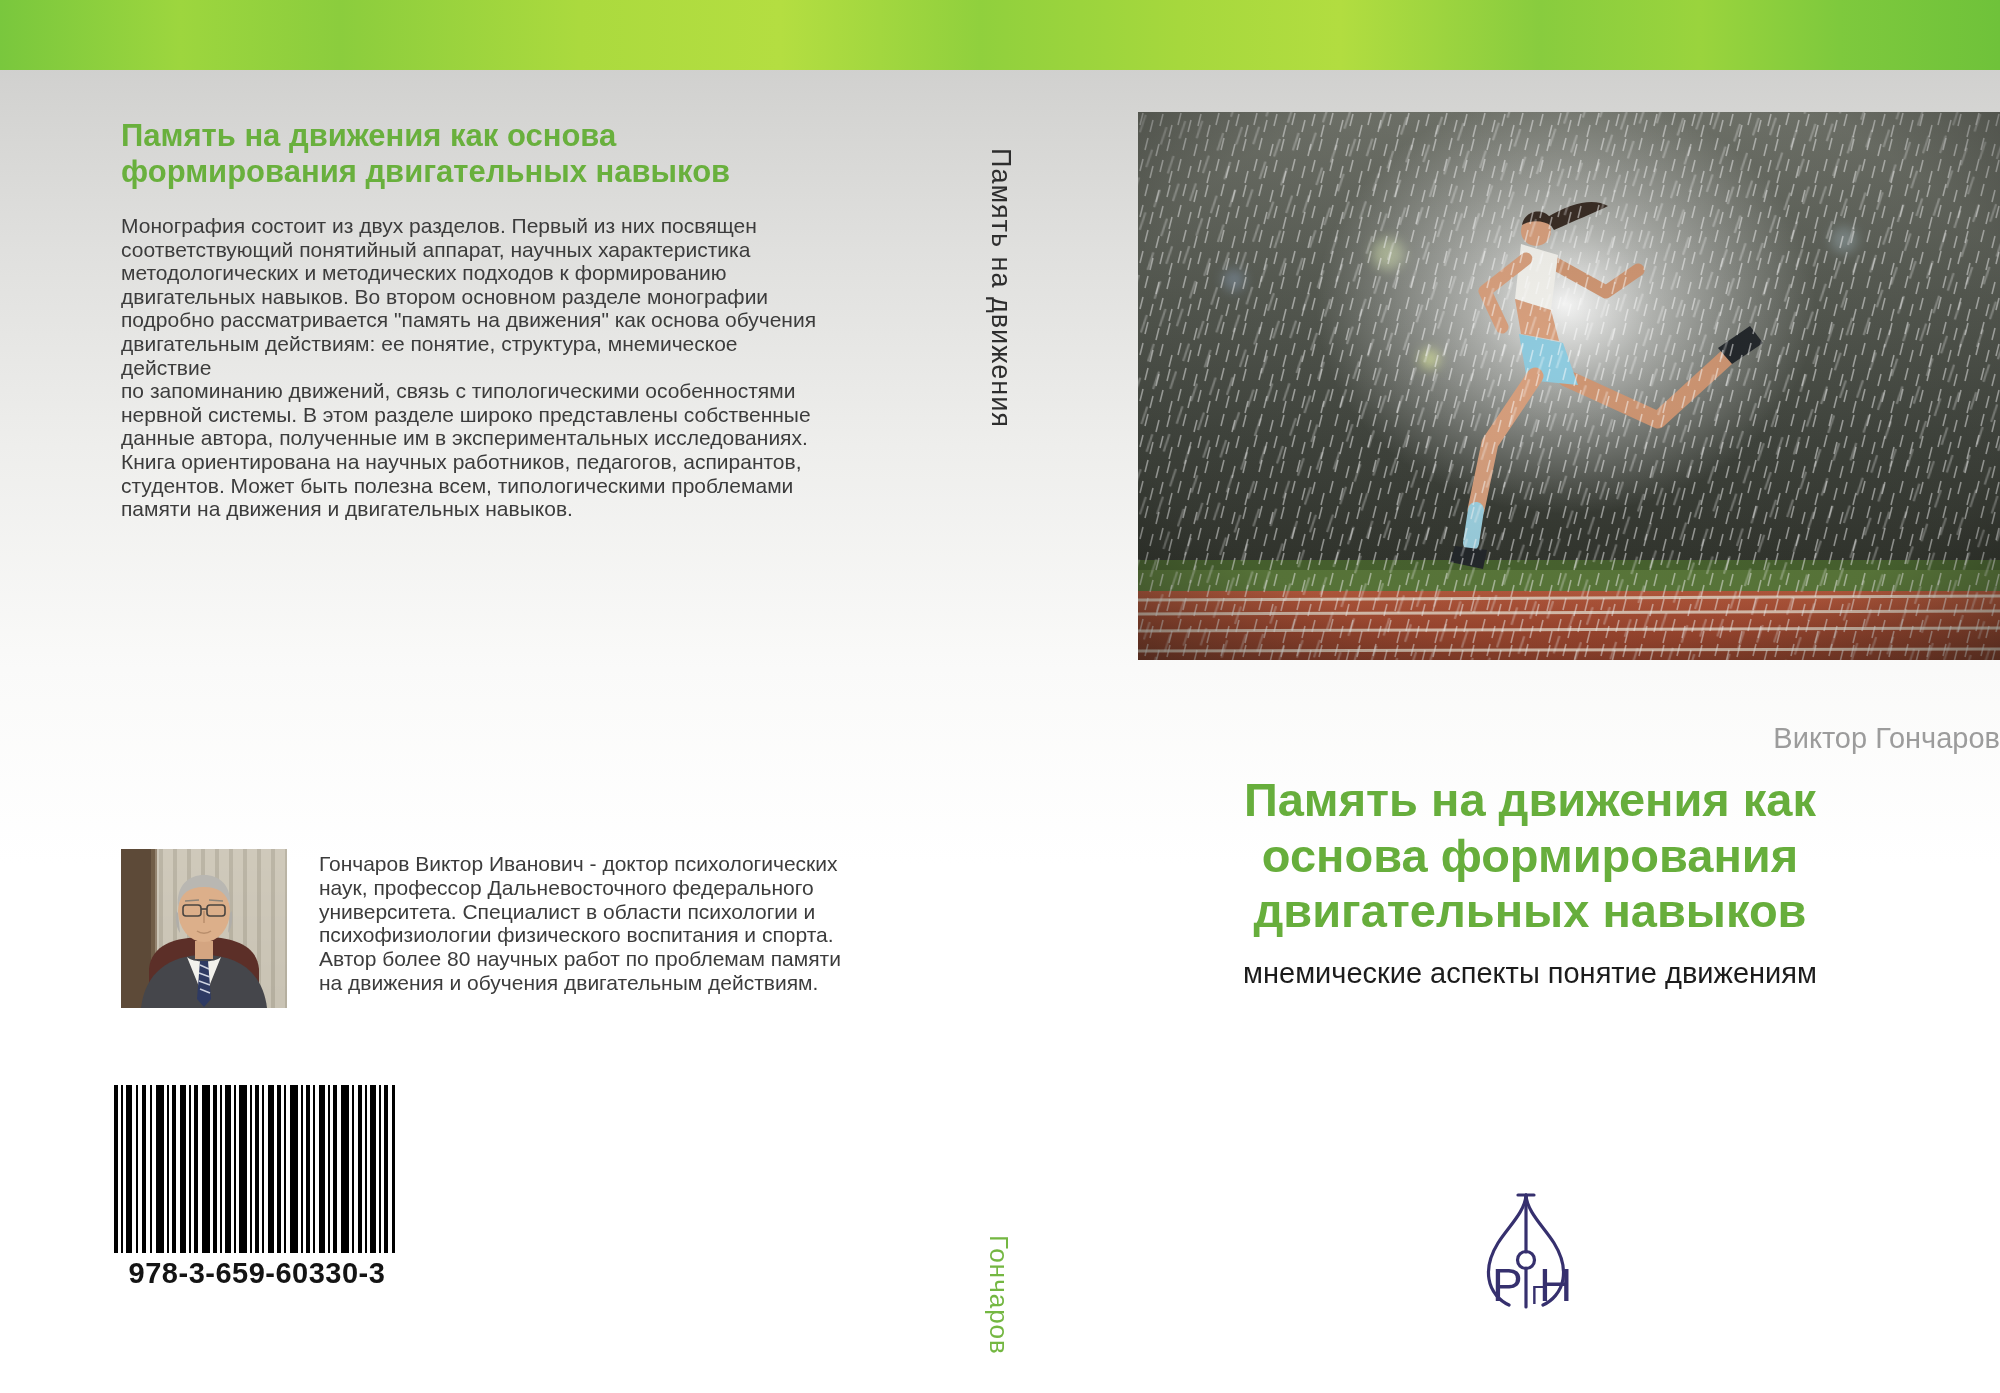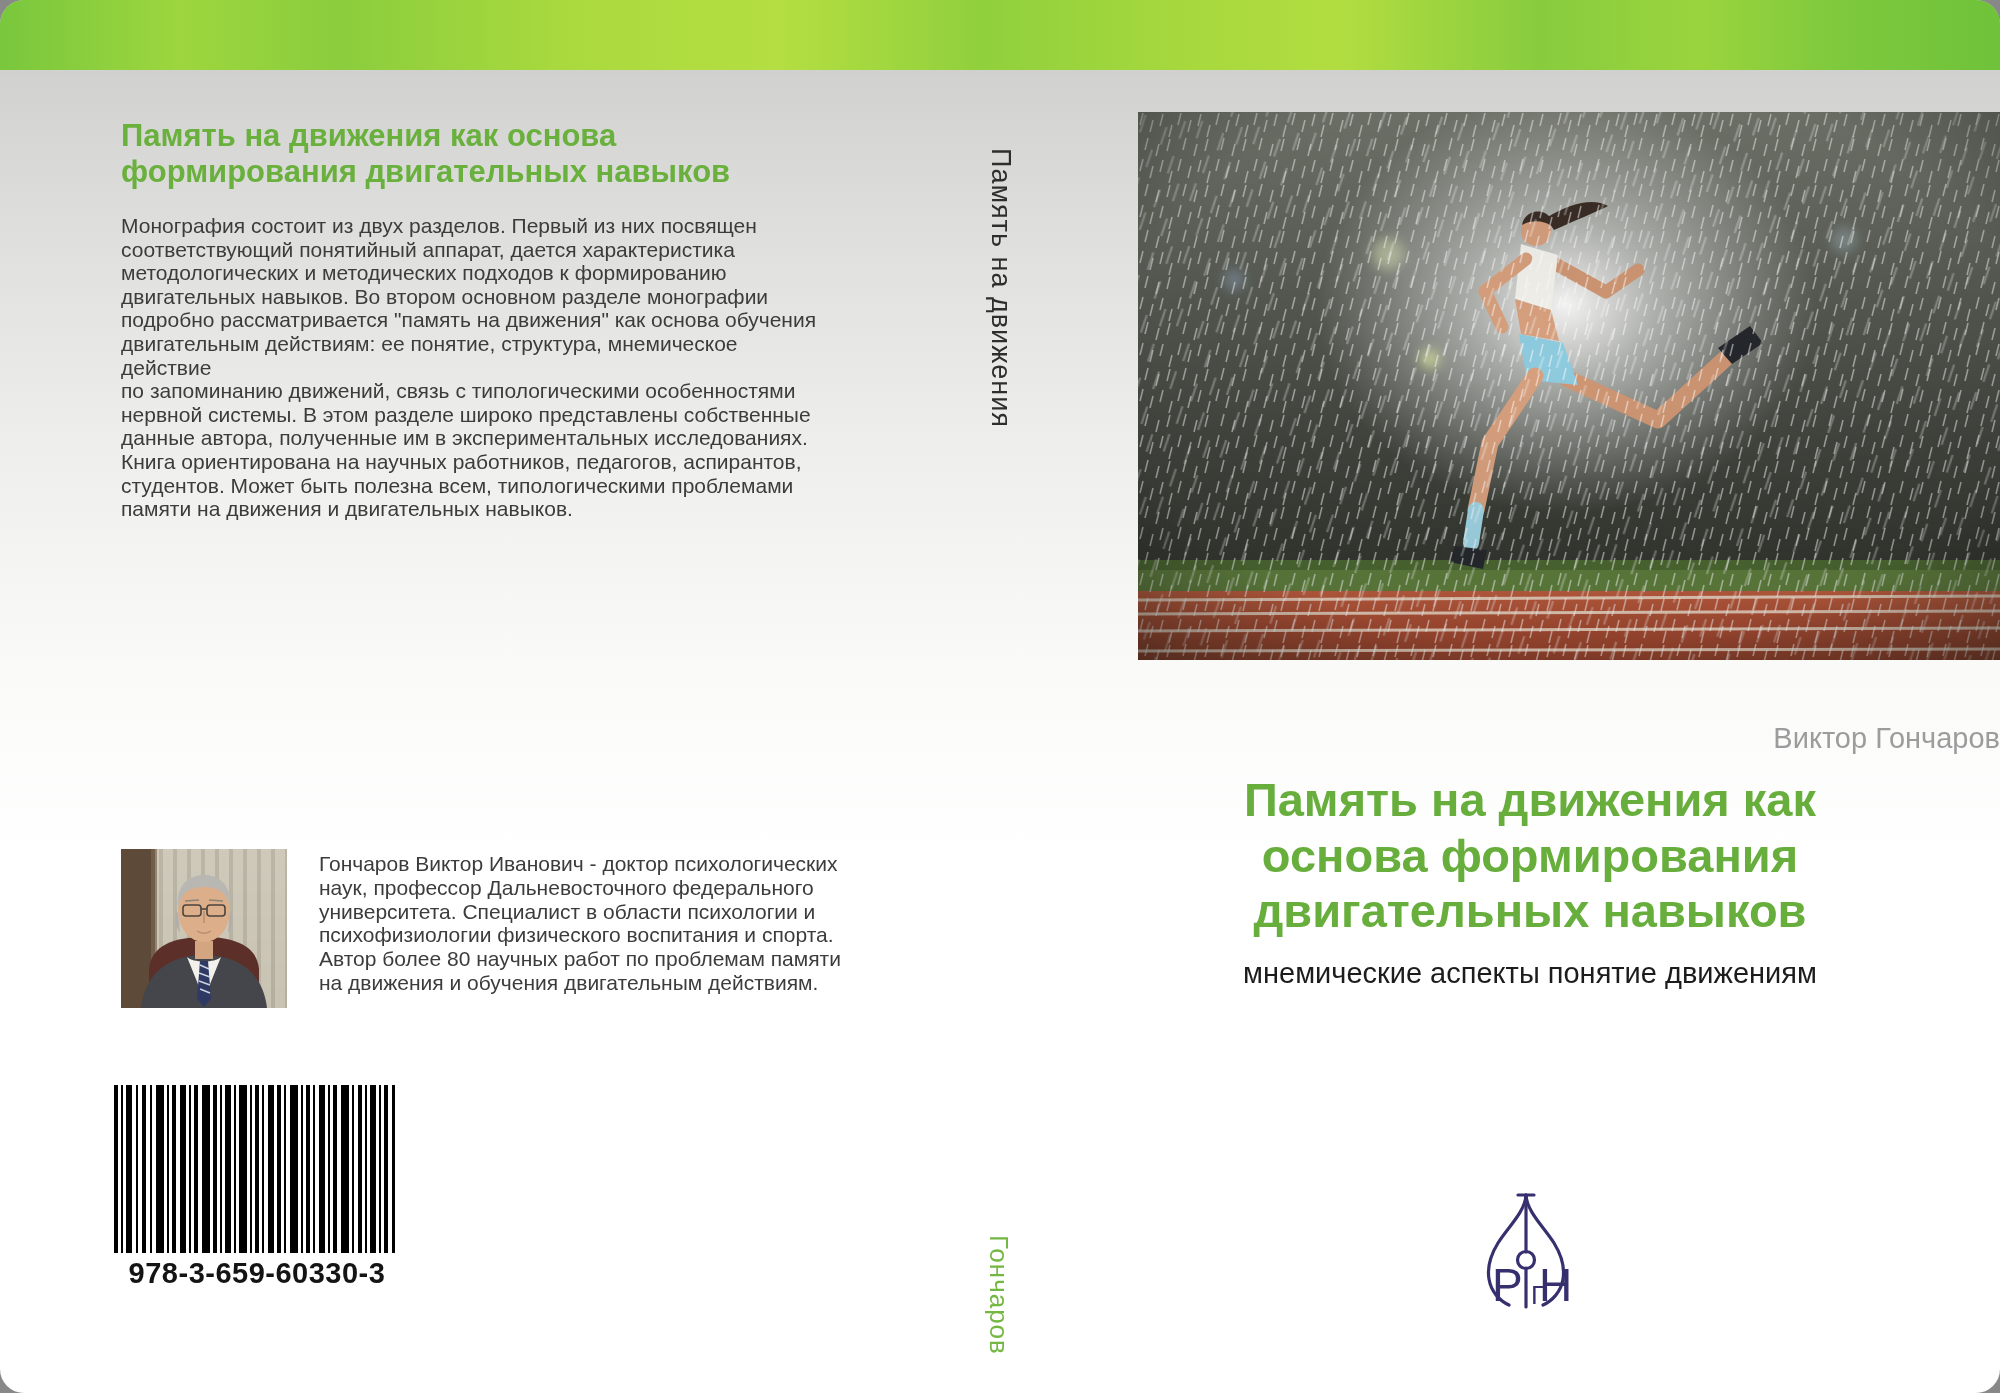--- a/index.html
+++ b/index.html
@@ -2,21 +2,20 @@
 <html><head>
 <meta charset="utf-8">
 <style>
   html,body{margin:0;padding:0;background:#888;}
   .cover{
     position:relative;
     width:2000px;height:1393px;
     overflow:hidden;
     background:linear-gradient(180deg,#c7c8c6 0%,#d2d2d0 6%,#e0e0de 18%,#eeeeec 32%,#fafaf9 48%,#ffffff 62%,#ffffff 100%);
     font-family:"Liberation Sans",sans-serif;
-    border-radius:24px;
   }
   .topbar{
     position:absolute;left:0;top:0;width:2000px;height:70px;
     background:linear-gradient(90deg,#79c73d 0%,#9dd63e 9%,#8bcd3d 17%,#abda3e 29%,#b4de41 39%,#90d03d 49%,#a6d83d 59%,#b2dd40 67%,#88cc3e 77%,#9ad43d 85%,#7ec93d 92%,#6fc23a 100%);
   }
   
   .back-title{
     position:absolute;left:121px;top:118px;width:720px;
     font-size:31px;font-weight:bold;line-height:36px;color:#69b03d;
   }
@@ -60,21 +59,21 @@
 
   <div class="topbar"></div>
 
   <div class="back-title">
     <div>Память на движения как основа</div>
     <div>формирования двигательных навыков</div>
   </div>
 
   <div class="synopsis">
     <div>Монография состоит из двух разделов. Первый из них посвящен</div>
-    <div>соответствующий понятийный аппарат, дается характеристика</div>
+    <div>соответствующий понятийный аппарат, научных характеристика</div>
     <div>методологических и методических подходов к формированию</div>
     <div>двигательных навыков. Во втором основном разделе монографии</div>
     <div>подробно рассматривается "память на движения" как основа обучения</div>
     <div>двигательным действиям: ее понятие, структура, мнемическое действие</div>
     <div>по запоминанию движений, связь с типологическими особенностями</div>
     <div>нервной системы. В этом разделе широко представлены собственные</div>
     <div>данные автора, полученные им в экспериментальных исследованиях.</div>
     <div>Книга ориентирована на научных работников, педагогов, аспирантов,</div>
     <div>студентов. Может быть полезна всем, типологическими проблемами</div>
     <div>памяти на движения и двигательных навыков.</div>

